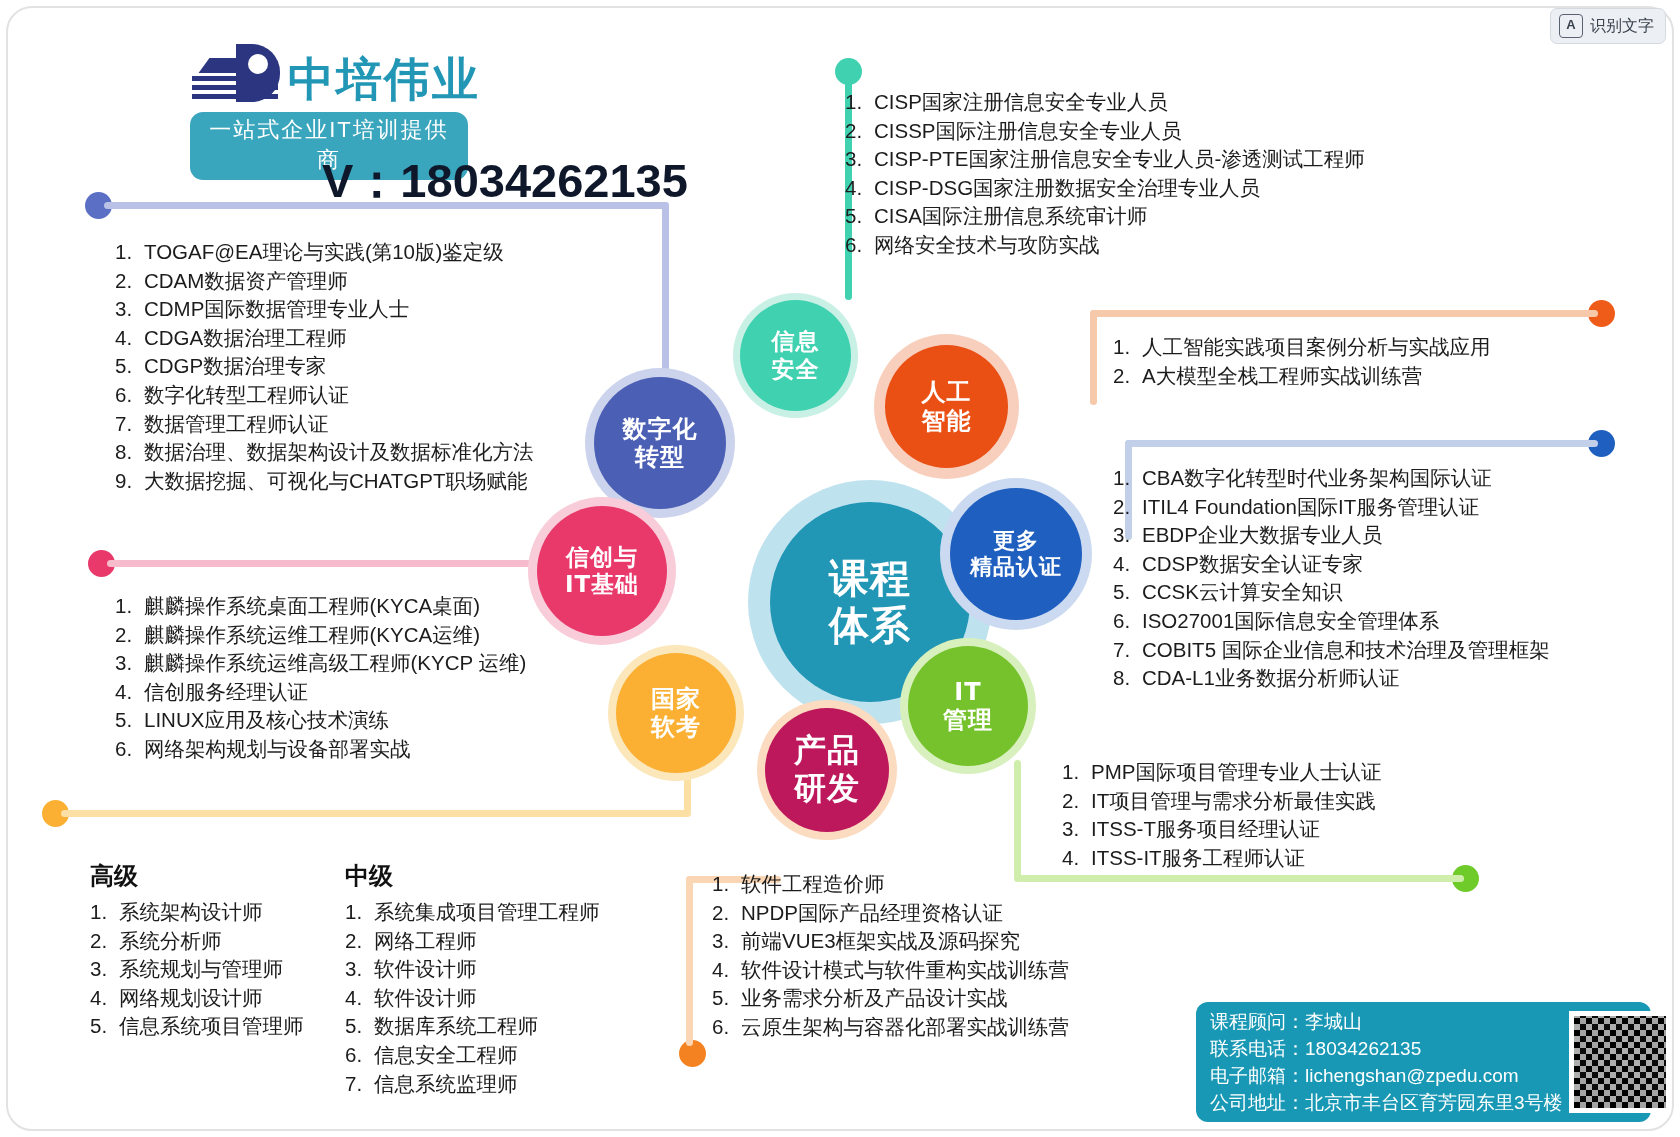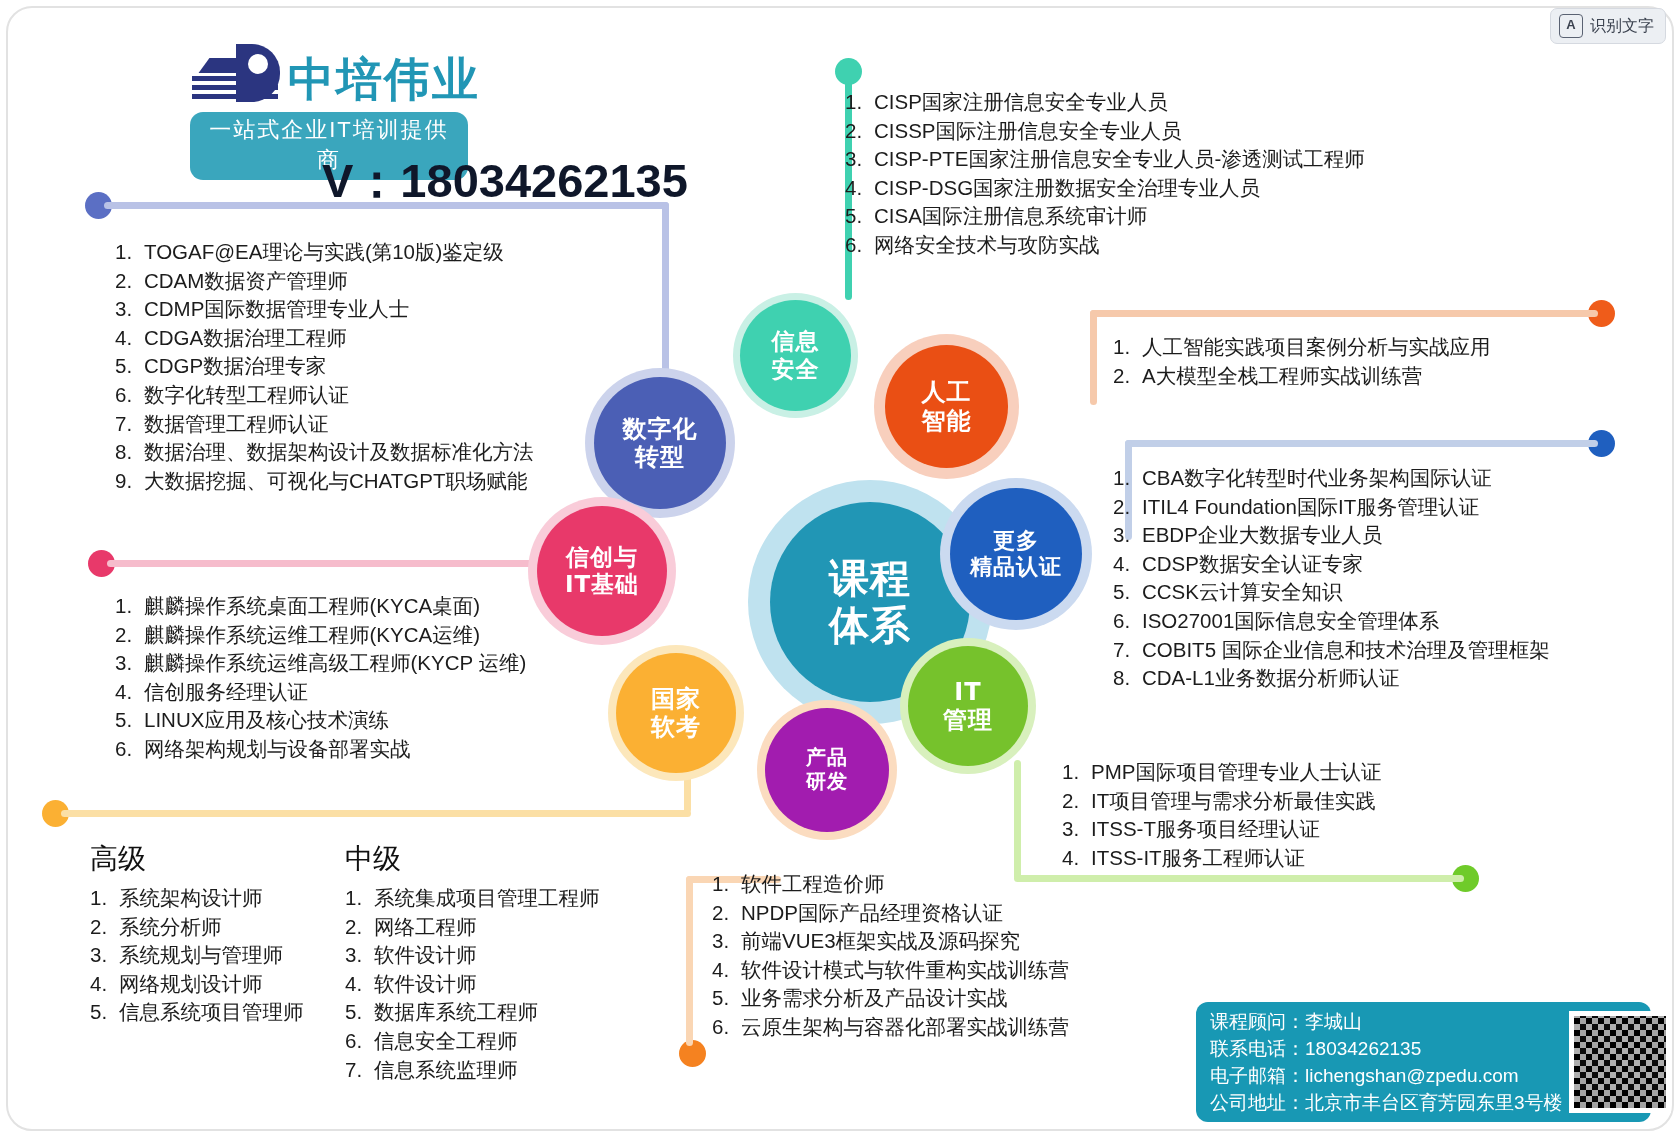--- a/index.html
+++ b/index.html
@@ -77,22 +77,23 @@
     position:absolute;border-radius:50%;
     display:flex;align-items:center;justify-content:center;
     text-align:center;color:#ffffff;font-weight:bold;
     font-family:"DejaVu Sans",sans-serif;
     line-height:1.18;letter-spacing:1px;
   }
   .halo{position:absolute;border-radius:50%;}
 
   
   .bottom-head{
-    font-size:28px;font-weight:normal;color:#111;margin-bottom:6px;
+    font-size:24px;font-weight:bold;color:#111;margin-bottom:6px;
     font-family:"DejaVu Sans",sans-serif;
+    margin-top:20px;
   }
 
   
   #contact-card{
     position:absolute;left:1196px;top:1002px;width:455px;height:120px;
     background:#1898b4;border-radius:12px;
     display:flex;align-items:center;padding:0 14px;box-sizing:border-box;
   }
   #contact-lines{color:#ffffff;font-size:19px;line-height:27px;flex:1;}
   #contact-lines div{white-space:nowrap;}
@@ -206,21 +207,21 @@
 
   <div class="halo" style="left:900px;top:638px;width:136px;height:136px;background:#d8f0bd;"></div>
   <div class="bubble" style="left:908px;top:646px;width:120px;height:120px;background:#76c22c;font-size:24px;">
     <span>
       <span>IT</span><br>
       <span>管理</span>
     </span>
   </div>
 
   <div class="halo" style="left:757px;top:700px;width:140px;height:140px;background:#fbdcc0;"></div>
-  <div class="bubble" style="left:765px;top:708px;width:124px;height:124px;background:#a21caf;font-size:20px;">
+  <div class="bubble" style="left:765px;top:708px;width:124px;height:124px;background:#be185d;font-size:32px;">
     <span>
       <span>产品</span><br>
       <span>研发</span>
     </span>
   </div>
 
   <div class="halo" style="left:608px;top:645px;width:136px;height:136px;background:#fce7bb;"></div>
   <div class="bubble" style="left:616px;top:653px;width:120px;height:120px;background:#fbb033;font-size:24px;">
     <span>
       <span>国家</span><br>

